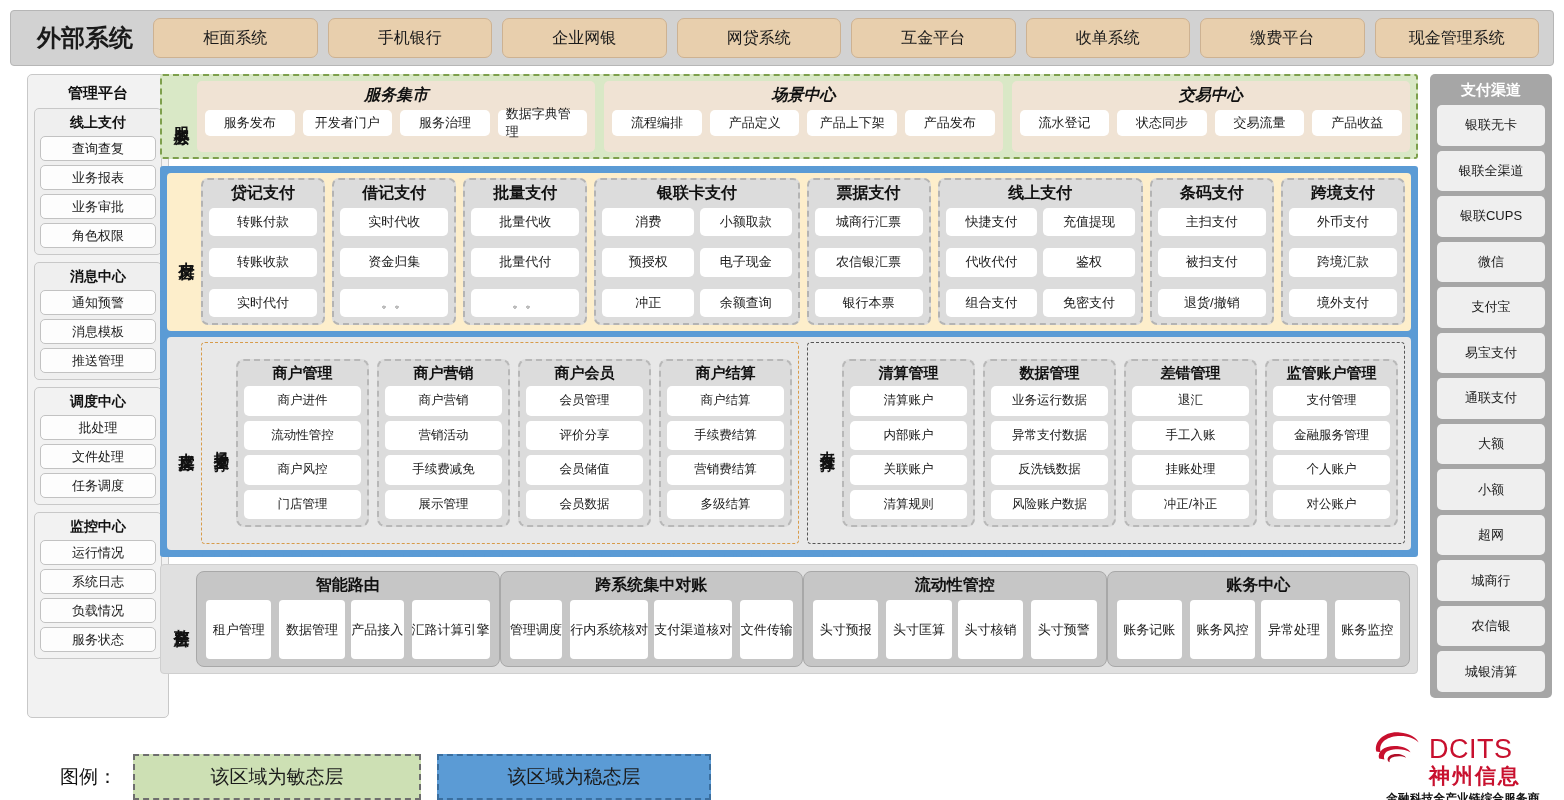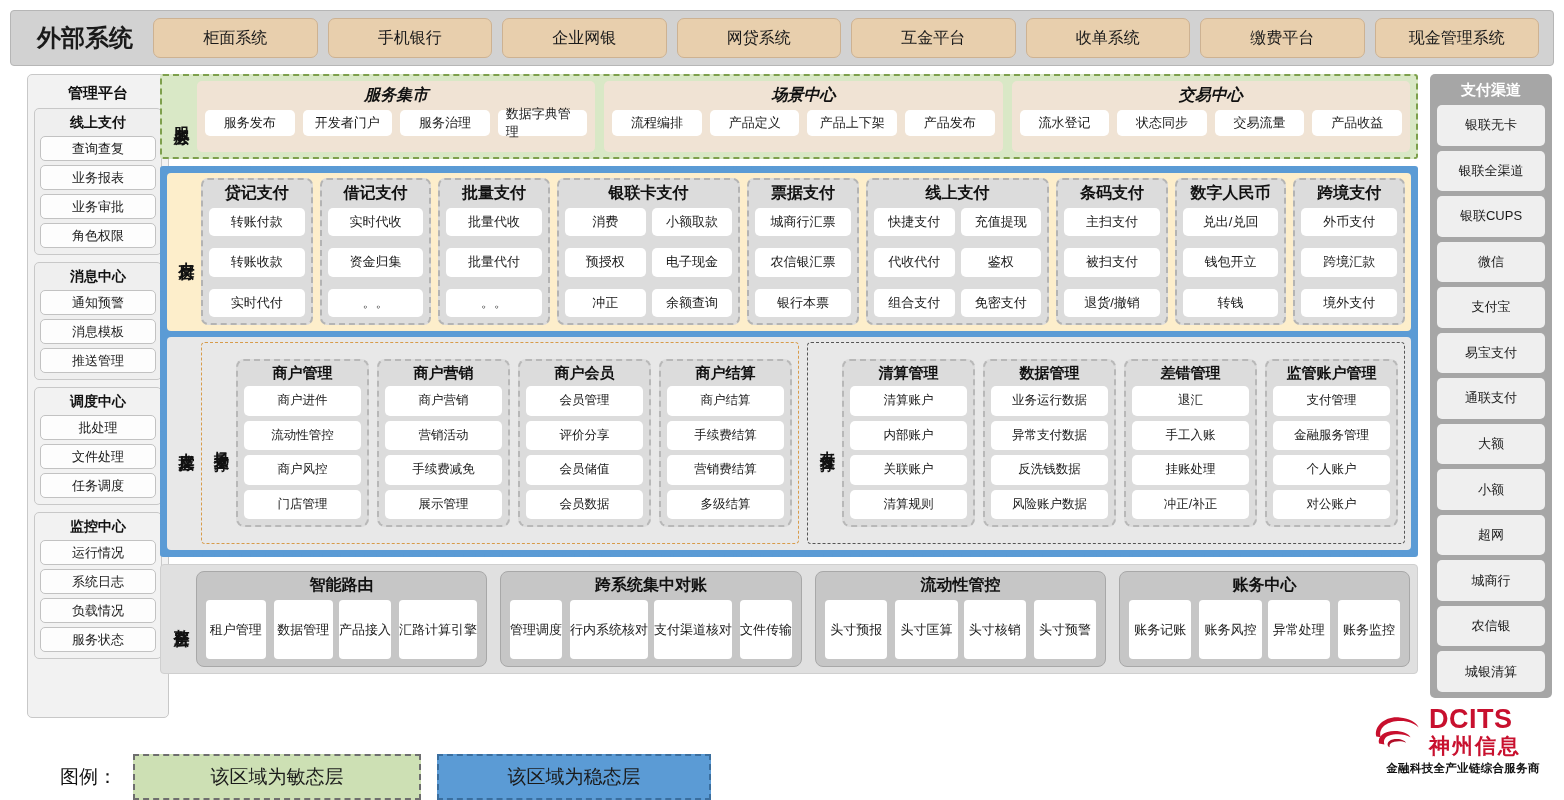--- a/index.html
+++ b/index.html
@@ -178,21 +178,21 @@
   
   .int-layer {
     margin-top: 7px;
     height: 110px;
     background: #e0e0e0;
     border: 1px solid #cfcfcf;
     border-radius: 4px;
     display: flex; align-items: stretch;
     padding: 6px 7px;
   }
-  .int-groups { display: flex; flex: 1; gap: 13px; padding-left: 2px; }
+  .int-groups { display: flex; flex: 1; padding-left: 2px; }
   .int-group {
     flex: 1; background: #c6c6c6;
     border: 1px solid #a8a8a8; border-radius: 8px;
     padding: 2px 9px 7px;
     display: flex; flex-direction: column; align-items: center;
   }
   .int-group-title { font-size: 16px; font-weight: bold; color: #111; padding: 1px 0 4px; }
   .int-rows { display: flex; flex-direction: row; gap: 6px; width: 100%; flex: 1; }
   .int-row { display: flex; gap: 8px; flex: 1; }
   .int-chip {
@@ -234,21 +234,21 @@
     border: 2px dashed #3a6e9e;
     display: flex; align-items: center; justify-content: center;
     font-size: 19px; color: #1a1a1a;
   }
 
   
   .logo { position: absolute; right: 8px; top: 706px; width: 186px; height: 88px; }
   .logo-top { display: flex; align-items: center; gap: 5px; }
   .logo-mark { width: 54px; height: 44px; flex: none; }
   .logo-text { display: flex; flex-direction: column; line-height: 1; }
-  .logo-en { font-size: 27px; font-weight: bold; color: #c8102e; letter-spacing: 0.5px; font-family: "Liberation Sans", sans-serif; }
+  .logo-en { font-size: 27px; font-weight: normal; color: #c8102e; letter-spacing: 0.5px; font-family: "Liberation Sans", sans-serif; margin-top: 30px; }
   .logo-cn { font-size: 21px; font-weight: bold; color: #c8102e; letter-spacing: 2px; margin-top: 2px; }
   .logo-tag { font-size: 11.5px; font-weight: bold; color: #111; text-align: center; margin-top: 5px; letter-spacing: 0.3px; }
 </style>
 </head>
 <body>
 
 <div class="page">
 
   <div class="external-bar">
     <div class="external-title">外部系统</div>
@@ -436,34 +436,20 @@
                 </div>
                 <div class="pay-row">
                   <div class="pay-chip">被扫支付</div>
                 </div>
                 <div class="pay-row">
                   <div class="pay-chip">退货/撤销</div>
                 </div>
               </div>
             </div>
             <div class="pay-group" style="flex: 1 1 0px;">
-              <div class="pay-group-title">数字人民币</div>
-              <div class="pay-rows">
-                <div class="pay-row">
-                  <div class="pay-chip">兑出/兑回</div>
-                </div>
-                <div class="pay-row">
-                  <div class="pay-chip">钱包开立</div>
-                </div>
-                <div class="pay-row">
-                  <div class="pay-chip">转钱</div>
-                </div>
-              </div>
-            </div>
-            <div class="pay-group" style="flex: 1 1 0px;">
               <div class="pay-group-title">跨境支付</div>
               <div class="pay-rows">
                 <div class="pay-row">
                   <div class="pay-chip">外币支付</div>
                 </div>
                 <div class="pay-row">
                   <div class="pay-chip">跨境汇款</div>
                 </div>
                 <div class="pay-row">
                   <div class="pay-chip">境外支付</div>

